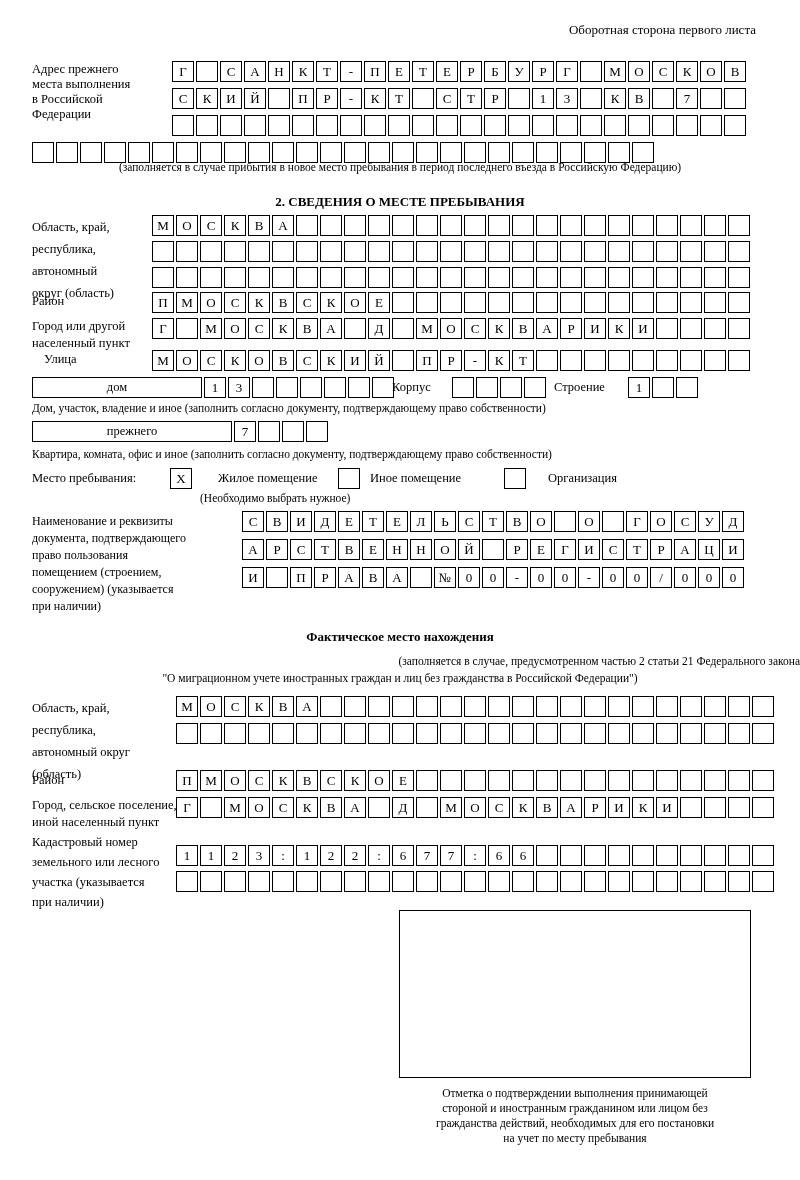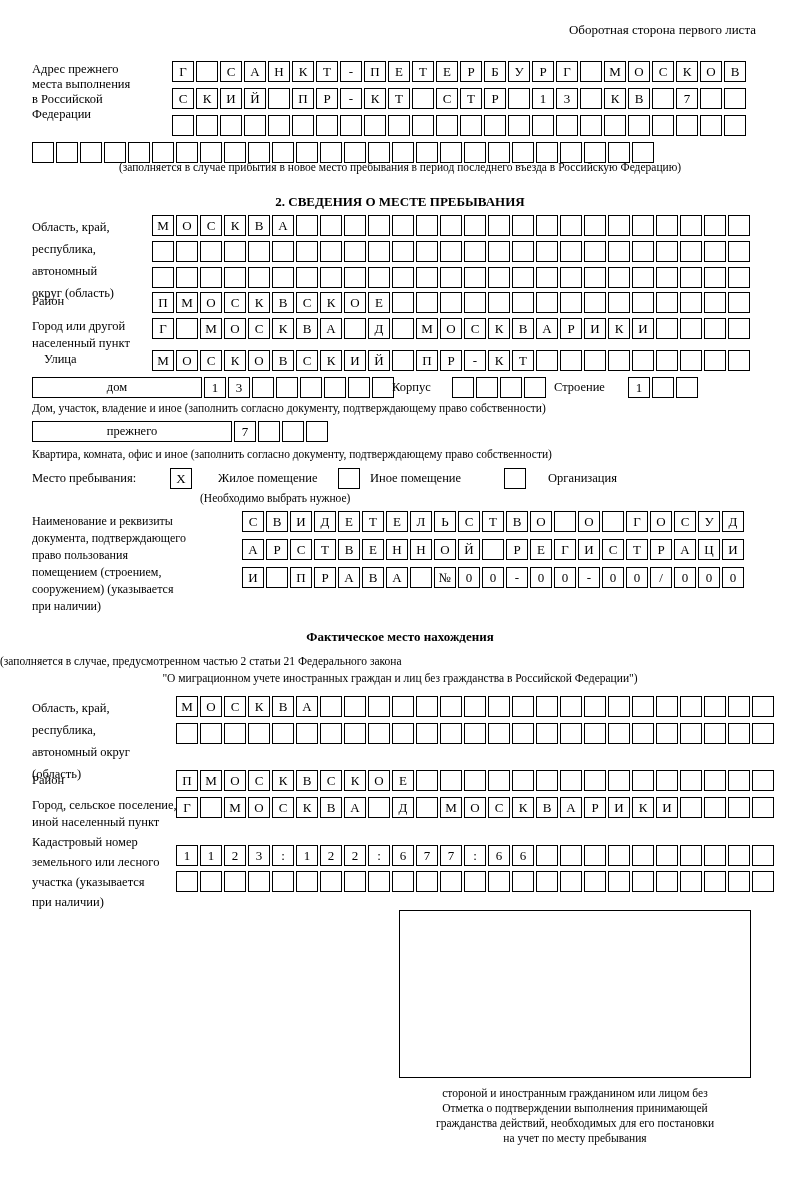--- a/index.html
+++ b/index.html
@@ -526,21 +526,21 @@
     <div class="cell">-</div>
     <div class="cell">0</div>
     <div class="cell">0</div>
     <div class="cell">/</div>
     <div class="cell">0</div>
     <div class="cell">0</div>
     <div class="cell">0</div>
   </div>
 
   <div class="section-title" style="position:absolute; left:0; top:629px; width:800px;">Фактическое место нахождения</div>
-  <div class="note" style="position:absolute; left:0; top:654px; width:800px; text-align:left;">(заполняется в случае, предусмотренном частью 2 статьи 21 Федерального закона</div>
+  <div class="note" style="position:absolute; left:0; top:654px; width:800px; text-align:right;">(заполняется в случае, предусмотренном частью 2 статьи 21 Федерального закона</div>
   <div class="note" style="position:absolute; left:0; top:671px; width:800px; text-align:center;">"О миграционном учете иностранных граждан и лиц без гражданства в Российской Федерации")</div>
 
   <div class="lbl" style="position:absolute; left:32px; top:697px;">
     <div style="line-height:22px;">Область, край,</div>
     <div style="line-height:22px;">республика,</div>
     <div style="line-height:22px;">автономный округ</div>
     <div style="line-height:22px;">(область)</div>
   </div>
 
   <div class="cells" style="position:absolute; left:176px; top:696px;">
@@ -716,19 +716,19 @@
     <div class="cell"></div>
     <div class="cell"></div>
     <div class="cell"></div>
     <div class="cell"></div>
     <div class="cell"></div>
   </div>
 
   <div class="bigbox" style="left:399px; top:910px; width:352px; height:168px;"></div>
 
   <div class="footnote" style="left:399px; top:1086px; width:352px;">
+    <div>Отметка о подтверждении выполнения принимающей</div>
     <div>стороной и иностранным гражданином или лицом без</div>
-    <div>Отметка о подтверждении выполнения принимающей</div>
     <div>гражданства действий, необходимых для его постановки</div>
     <div>на учет по месту пребывания</div>
   </div>
 
 </div>
 
 </body></html>

